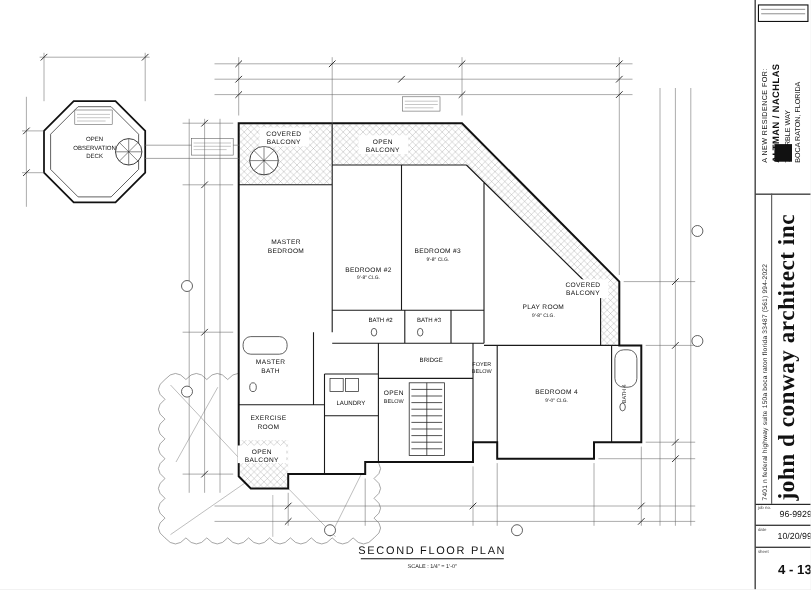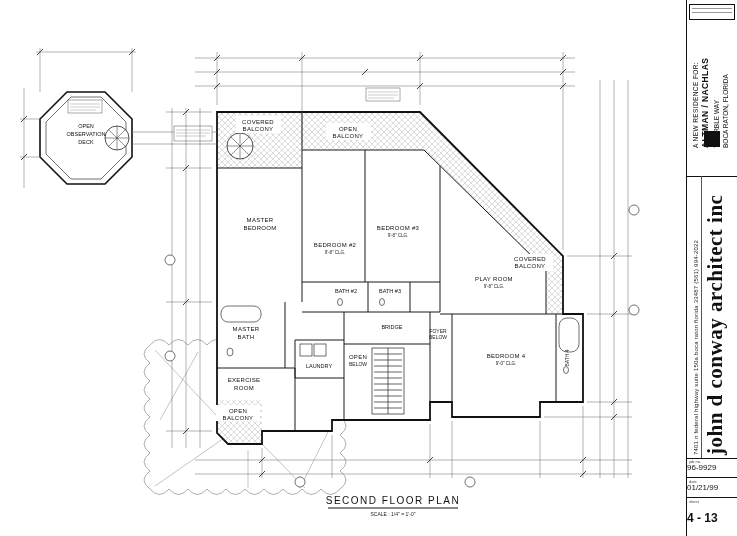--- a/index.html
+++ b/index.html
@@ -25,21 +25,21 @@
   .t-addr{left:6px;top:455px;font-size:6px;letter-spacing:.2px;color:#222;}
   .tb-sep{position:absolute;left:0;width:100%;height:0;border-top:1px solid #111;}
   .s1{top:176px;} .s2{top:458px;}
   .tb-vline{position:absolute;left:14px;top:176px;height:282px;width:0;border-left:.6px solid #555;}
   .tb-logo{position:absolute;left:17px;top:131px;width:16px;height:16px;background:#111;}
   .tb-copyright-box{position:absolute;left:2px;top:4px;width:44px;height:14px;border:1px solid #111;}
   .hl{display:block;height:0;border-top:1px solid #999;margin:3px 2px 0;}
   .tb-nums{position:absolute;left:0;top:458px;width:100%;}
   .tb-row{position:relative;height:19px;border-bottom:1px solid #111;}
   .tb-label{position:absolute;left:2px;top:1px;font-size:4px;color:#444;}
-  .tb-val{display:block;text-align:left;line-height:19px;font-size:8px;color:#111;}
+  .tb-val{display:block;text-align:right;line-height:19px;font-size:8px;color:#111;}
   .tb-sheet{height:40px;border-bottom:none;}
   .tb-sheet .tb-val{line-height:40px;font-size:12px;font-weight:bold;}
 </style>
 </head>
 <body>
 
 <div class="sheet">
 
 <svg width="737" height="536" viewBox="0 0 737 536">
   <defs>
@@ -229,21 +229,21 @@
   <div class="vtext t-addr">7401 n federal highway suite 150a boca raton florida 33487 (561) 994-2022</div>
 
   <div class="tb-sep s2"></div>
   <div class="tb-nums">
     <div class="tb-row">
       <span class="tb-label">job no.</span>
       <span class="tb-val">96-9929</span>
     </div>
     <div class="tb-row">
       <span class="tb-label">date</span>
-      <span class="tb-val">01/21/99</span>
+      <span class="tb-val">10/20/99</span>
     </div>
     <div class="tb-row tb-sheet">
       <span class="tb-label">sheet</span>
       <span class="tb-val big">4 - 13</span>
     </div>
   </div>
 </div>
 
 </div>
 

